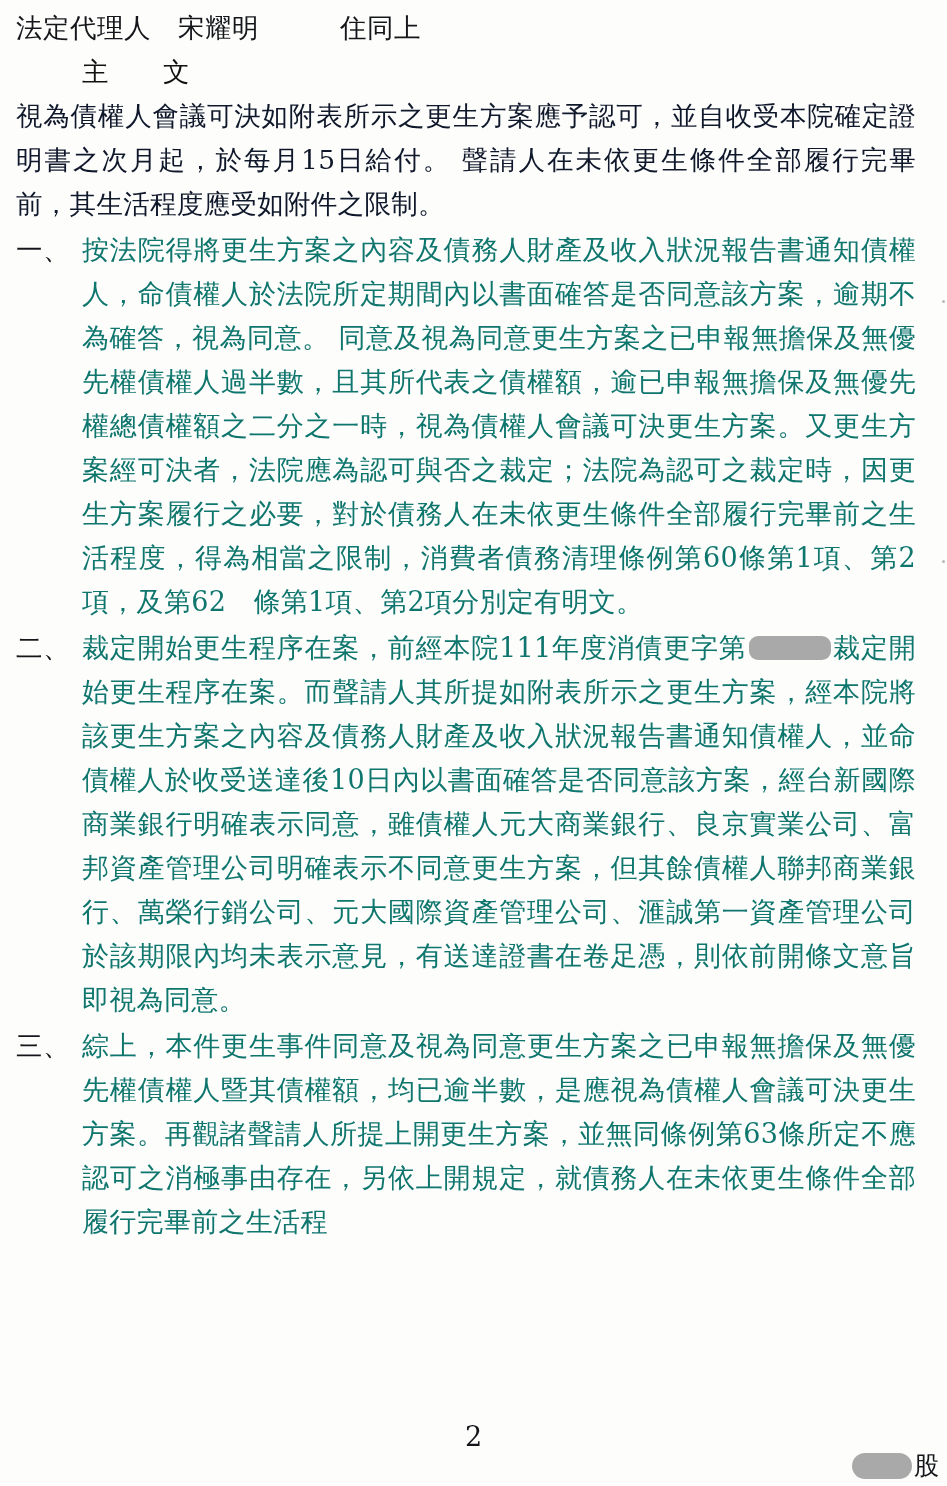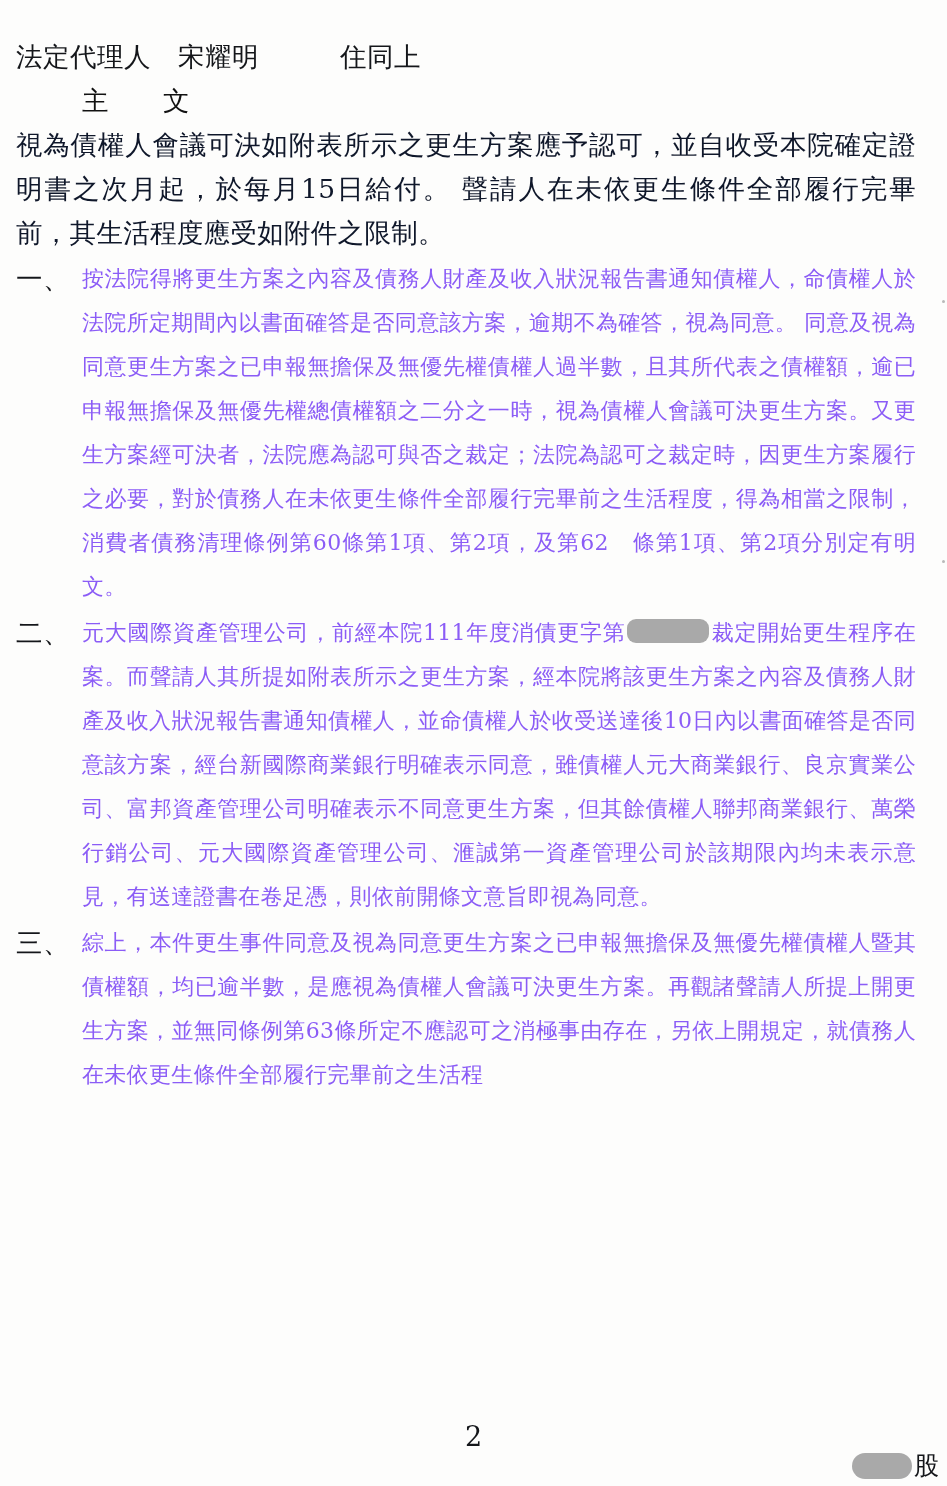--- a/index.html
+++ b/index.html
@@ -28,21 +28,20 @@
     left: 16px;
     top: 6px;
     width: 900px;
   }
   .line {
     font-size: 26.5px;
     line-height: 44px;
     letter-spacing: 0.5px;
     white-space: pre-wrap;
     color: #14161a;
-    margin-top: 29px;
   }
   .center-head {
     font-size: 26.5px;
     line-height: 44px;
     letter-spacing: 14px;
     padding-left: 66px;
   }
   
   .para {
     display: flex;
@@ -53,26 +52,26 @@
     flex: 0 0 auto;
     width: 66px;
     font-size: 26.5px;
     line-height: 44px;
     letter-spacing: 0.5px;
     white-space: nowrap;
     color: #14161a;
   }
   .para-text {
     flex: 1 1 auto;
-    font-size: 22px;
+    font-size: 27px;
     line-height: 44px;
     letter-spacing: 0.3px;
     text-align: justify;
     text-justify: inter-character;
-    color: #8b5cf6;
+    color: #0f766e;
   }
   .plain-block {
     font-size: 26.5px;
     line-height: 44px;
     letter-spacing: 0.3px;
     text-align: justify;
     text-justify: inter-character;
     color: #0f172a;
   }
   .redaction {
@@ -136,21 +135,21 @@
 聲請人在未依更生條件全部履行完畢前，其生活程度應受如附件之限制。</div>
 
 
     <div class="para">
       <div class="para-num">一、</div>
       <div class="para-text"><span>按法院得將更生方案之內容及債務人財產及收入狀況報告書通知債權人，命債權人於法院所定期間內以書面確答是否同意該方案，逾期不為確答，視為同意。 同意及視為同意更生方案之已申報無擔保及無優先權債權人過半數，且其所代表之債權額，逾已申報無擔保及無優先權總債權額之二分之一時，視為債權人會議可決更生方案。又更生方案經可決者，法院應為認可與否之裁定；法院為認可之裁定時，因更生方案履行之必要，對於債務人在未依更生條件全部履行完畢前之生活程度，得為相當之限制，消費者債務清理條例第60條第1項、第2項，及第62　條第1項、第2項分別定有明文。</span></div>
     </div>
 
     <div class="para">
       <div class="para-num">二、</div>
-      <div class="para-text"><span>元大國際資產管理公司，前經本院111年度消債更字第</span><span class="redaction"></span><span>裁定開始更生程序在案。而聲請人其所提如附表所示之更生方案，經本院將該更生方案之內容及債務人財產及收入狀況報告書通知債權人，並命債權人於收受送達後10日內以書面確答是否同意該方案，經台新國際商業銀行明確表示同意，雖債權人元大商業銀行、良京實業公司、富邦資產管理公司明確表示不同意更生方案，但其餘債權人聯邦商業銀行、萬榮行銷公司、元大國際資產管理公司、滙誠第一資產管理公司於該期限內均未表示意見，有送達證書在卷足憑，則依前開條文意旨即視為同意。</span></div>
+      <div class="para-text"><span>裁定開始更生程序在案，前經本院111年度消債更字第</span><span class="redaction"></span><span>裁定開始更生程序在案。而聲請人其所提如附表所示之更生方案，經本院將該更生方案之內容及債務人財產及收入狀況報告書通知債權人，並命債權人於收受送達後10日內以書面確答是否同意該方案，經台新國際商業銀行明確表示同意，雖債權人元大商業銀行、良京實業公司、富邦資產管理公司明確表示不同意更生方案，但其餘債權人聯邦商業銀行、萬榮行銷公司、元大國際資產管理公司、滙誠第一資產管理公司於該期限內均未表示意見，有送達證書在卷足憑，則依前開條文意旨即視為同意。</span></div>
     </div>
 
     <div class="para">
       <div class="para-num">三、</div>
       <div class="para-text"><span>綜上，本件更生事件同意及視為同意更生方案之已申報無擔保及無優先權債權人暨其債權額，均已逾半數，是應視為債權人會議可決更生方案。再觀諸聲請人所提上開更生方案，並無同條例第63條所定不應認可之消極事由存在，另依上開規定，就債務人在未依更生條件全部履行完畢前之生活程</span></div>
     </div>
 
   </div>
 
   <div class="page-number">2</div>

